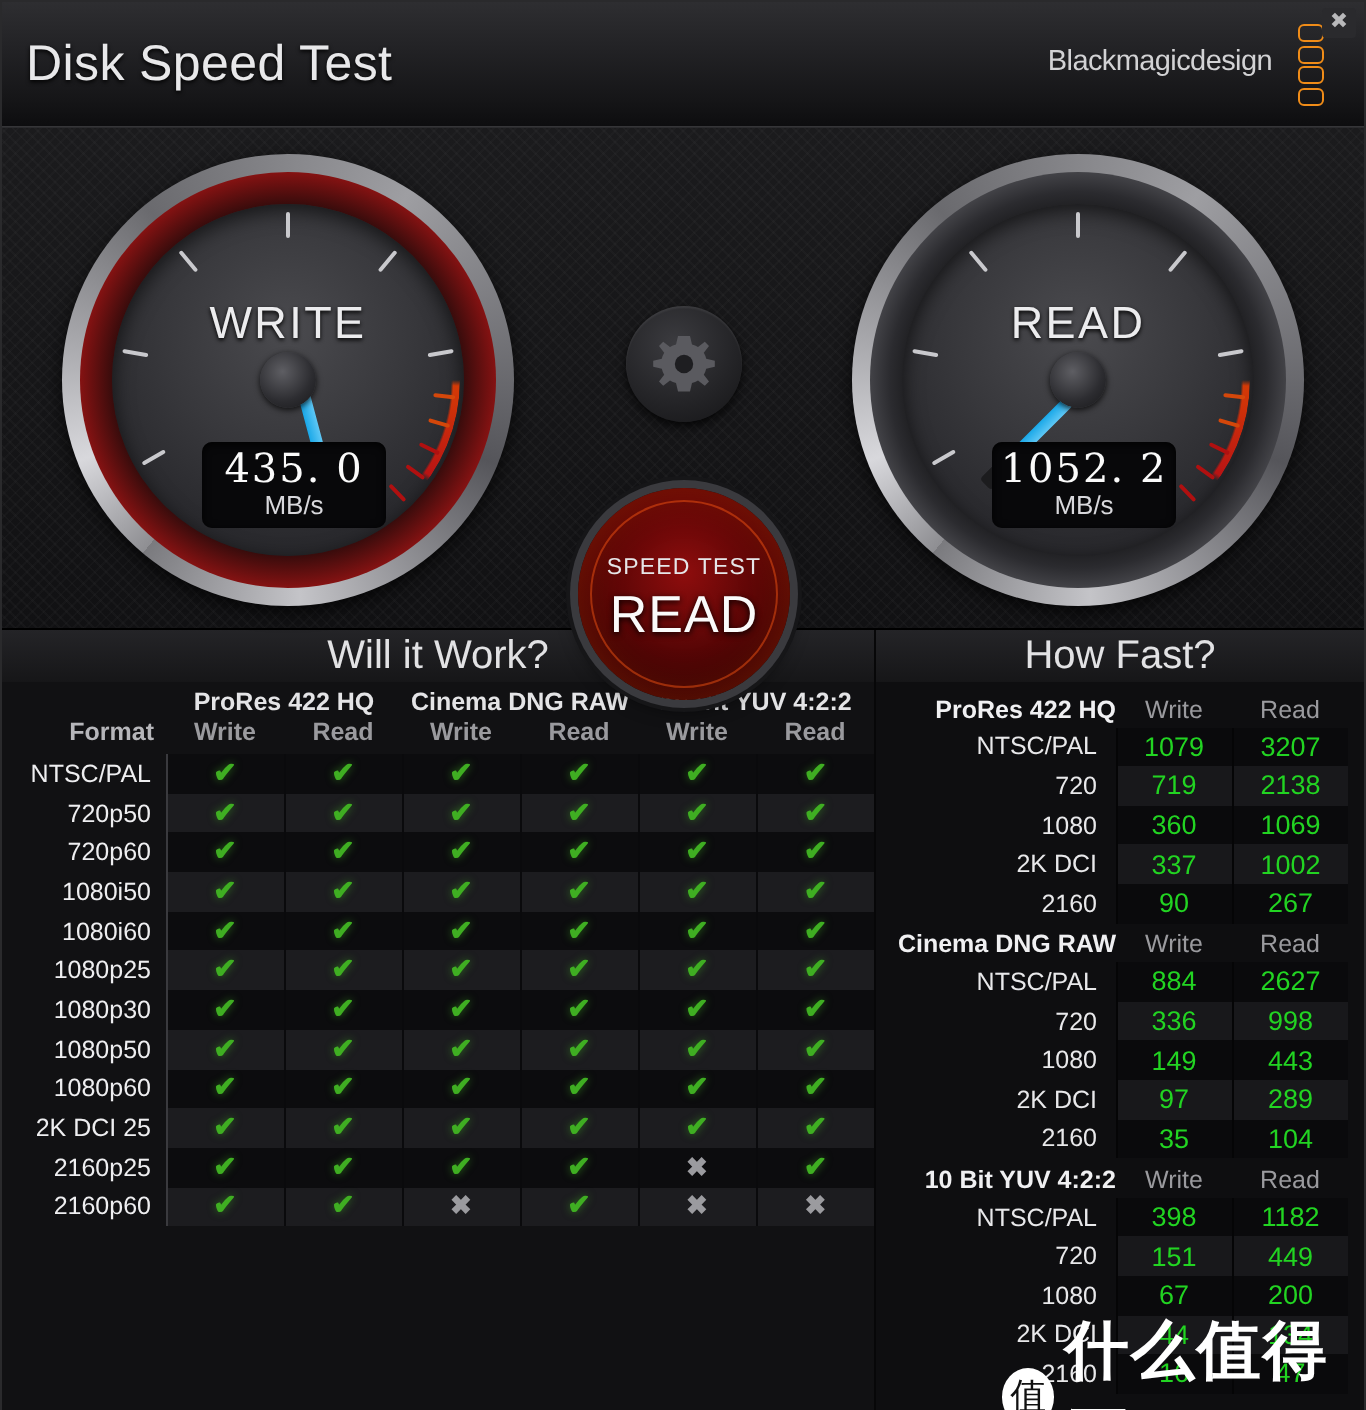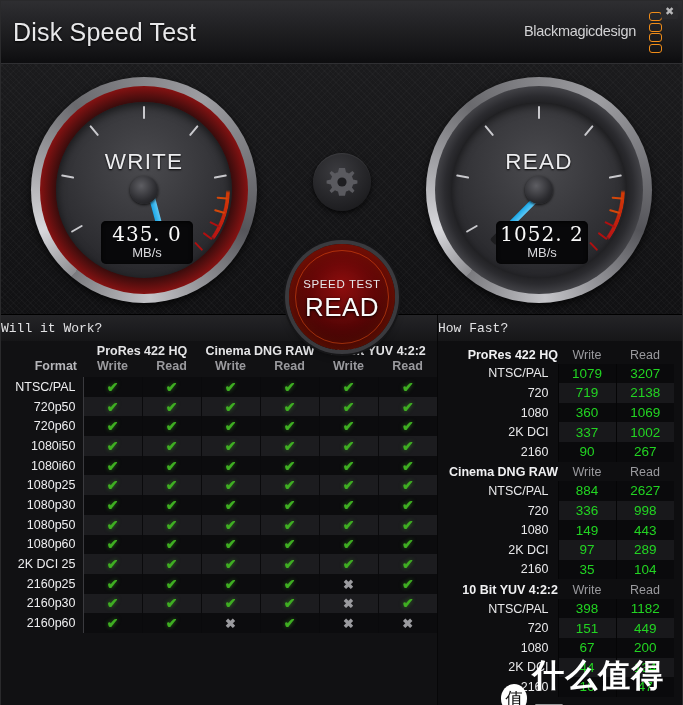--- a/index.html
+++ b/index.html
@@ -174,21 +174,21 @@
   .start-main {
     position: absolute; left: 0; right: 0; top: 48px;
     font-size: 26px; color: #fafafa; letter-spacing: .5px;
     text-shadow: 0 1px 3px #000;
   }
 
   
   #sections { display: flex; height: 27px; border-top: 1px solid #000; }
   .sec-head {
     background: linear-gradient(180deg, #242427, #161618);
-    color: #e2e2e4; font-size: 13px; text-align: left; line-height: 27px; font-family: Liberation Mono, monospace;
+    color: #e2e2e4; font-size: 20px; text-align: center; line-height: 27px;
   }
   .sec-head.left  { width: 437px; border-right: 1px solid #070708; }
   .sec-head.right { flex: 1; }
 
   
   #panels { display: flex; height: 364px; }
   #work  { width: 437px; border-right: 1px solid #070708; background: #111113; }
   #fast  { flex: 1; background: #0e0e10; }
 
   
@@ -471,29 +471,20 @@
             <tr>
               <td class="fmt">2160p25</td>
               <td class="mk"><span class="mark ok">✔</span></td>
               <td class="mk"><span class="mark ok">✔</span></td>
               <td class="mk"><span class="mark ok">✔</span></td>
               <td class="mk"><span class="mark ok">✔</span></td>
               <td class="mk"><span class="mark no">✖</span></td>
               <td class="mk"><span class="mark ok">✔</span></td>
             </tr>
             <tr>
-              <td class="fmt">2160p30</td>
-              <td class="mk"><span class="mark ok">✔</span></td>
-              <td class="mk"><span class="mark ok">✔</span></td>
-              <td class="mk"><span class="mark ok">✔</span></td>
-              <td class="mk"><span class="mark ok">✔</span></td>
-              <td class="mk"><span class="mark no">✖</span></td>
-              <td class="mk"><span class="mark ok">✔</span></td>
-            </tr>
-            <tr>
               <td class="fmt">2160p60</td>
               <td class="mk"><span class="mark ok">✔</span></td>
               <td class="mk"><span class="mark ok">✔</span></td>
               <td class="mk"><span class="mark no">✖</span></td>
               <td class="mk"><span class="mark ok">✔</span></td>
               <td class="mk"><span class="mark no">✖</span></td>
               <td class="mk"><span class="mark no">✖</span></td>
             </tr>
           </tbody>
       </table>

